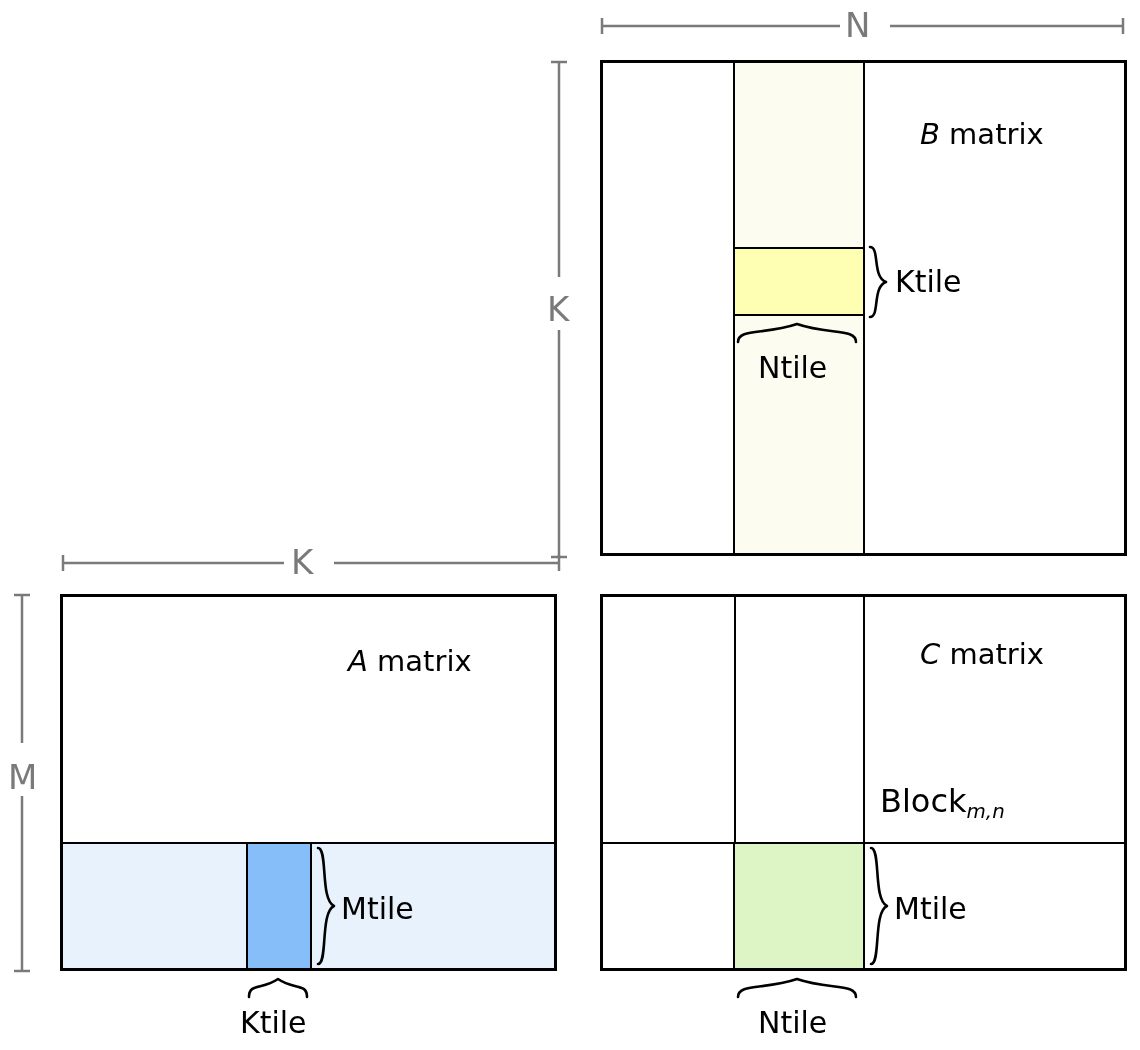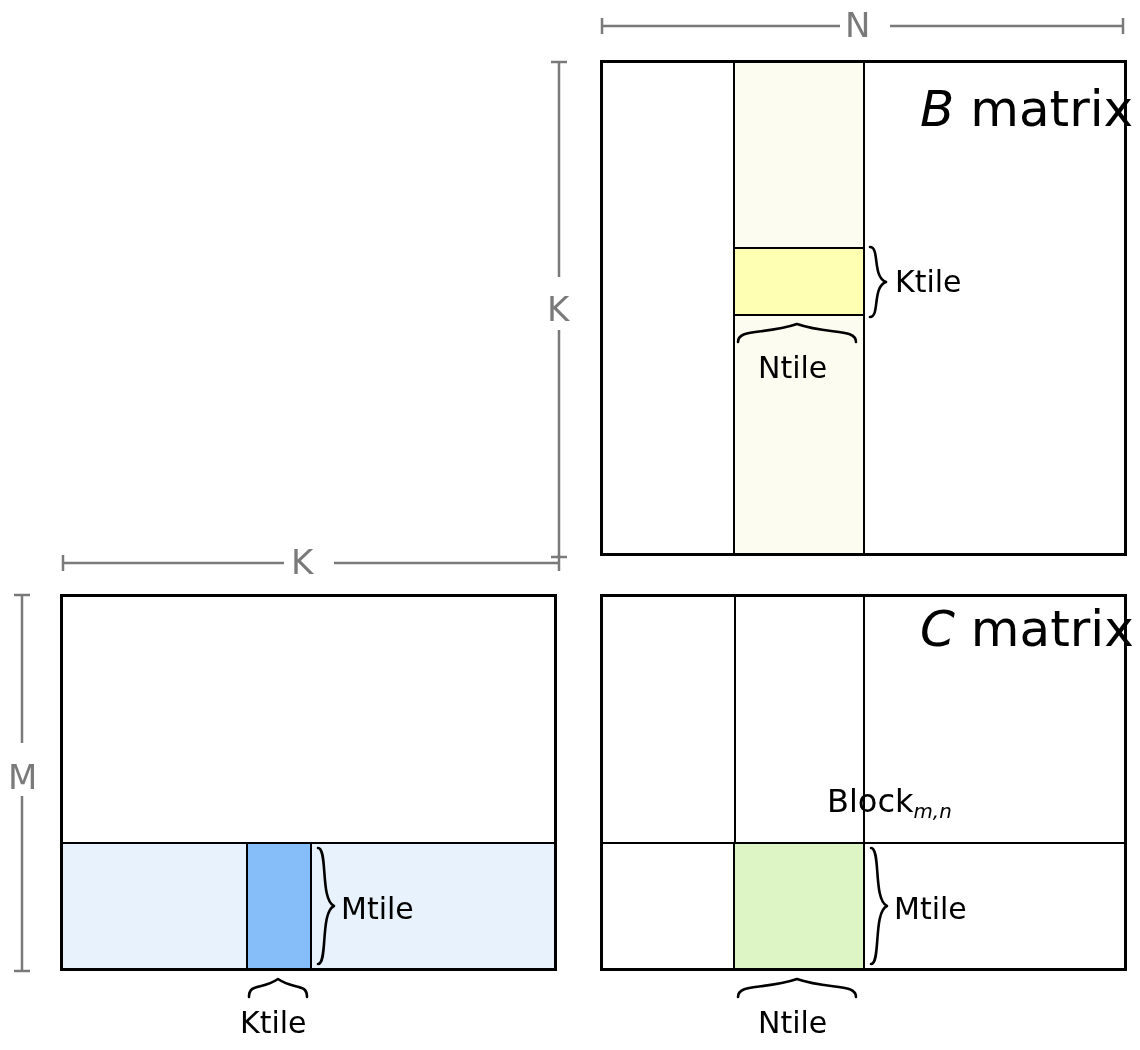--- a/index.html
+++ b/index.html
@@ -41,24 +41,25 @@
     width: 2px;
     background: #000000;
   }
   .divider-h {
     position: absolute;
     height: 2px;
     background: #000000;
   }
   .matrix-label {
     position: absolute;
-    font-size: 50px;
+    font-size: 29px;
     color: #000000;
     white-space: nowrap;
     line-height: 1;
+    margin-top: 36px;
   }
   .matrix-label .var {
     font-style: italic;
   }
   .block-label {
     position: absolute;
     font-size: 32px;
     color: #000000;
     white-space: nowrap;
     line-height: 1;
@@ -162,20 +163,23 @@
   <div class="dim-label" style="left:8px; top:760px;">M</div>
 
   <div class="matrix-box" style="left:60px; top:594px; width:497px; height:377px;"></div>
 
   <div class="strip" style="left:63px; top:844px; width:491px; height:124px; background:#e8f2fd;"></div>
 
   <div class="divider-h" style="left:62px; top:842px; width:493px;"></div>
 
   <div class="tile" style="left:246px; top:842px; width:66px; height:128px; background:#86befa;"></div>
 
+  <div class="matrix-label" style="left:348px; top:611px;">
+    <span class="var">A</span><span> matrix</span>
+  </div>
 
   <svg class="brace" style="left:314px; top:845px; width:26px; height:124px;">
     <path d="M 4 3 C 14 3, 6 55, 20 61 C 6 67, 14 119, 4 119" stroke="#000000" stroke-width="2.6" fill="none" stroke-linecap="round" stroke-linejoin="round"></path>
   </svg>
   <div class="tile-label" style="left:341px; top:894px;">Mtile</div>
 
   <svg class="brace" style="left:246px; top:975px; width:68px; height:26px;">
     <path d="M 3 22 C 3 8, 16 15, 32 4 C 48 15, 61 8, 61 22" stroke="#000000" stroke-width="2.6" fill="none" stroke-linecap="round" stroke-linejoin="round"></path>
   </svg>
   <div class="tile-label" style="left:240px; top:1008px;">Ktile</div>
@@ -186,21 +190,21 @@
   <div class="divider-v" style="left:863px; top:596px; height:373px; width:2px;"></div>
 
   <div class="divider-h" style="left:602px; top:842px; width:523px;"></div>
 
   <div class="tile" style="left:733px; top:842px; width:132px; height:128px; background:#ddf5c4;"></div>
 
   <div class="matrix-label" style="left:920px; top:604px;">
     <span class="var">C</span><span> matrix</span>
   </div>
 
-  <div class="block-label" style="left:827px; top:785px;">
+  <div class="block-label" style="left:880px; top:785px;">
     <span>Block</span><sub>m,n</sub>
   </div>
 
   <svg class="brace" style="left:867px; top:845px; width:26px; height:124px;">
     <path d="M 4 3 C 14 3, 6 55, 20 61 C 6 67, 14 119, 4 119" stroke="#000000" stroke-width="2.6" fill="none" stroke-linecap="round" stroke-linejoin="round"></path>
   </svg>
   <div class="tile-label" style="left:894px; top:894px;">Mtile</div>
 
   <svg class="brace" style="left:735px; top:975px; width:130px; height:26px;">
     <path d="M 3 22 C 3 8, 30 15, 62 4 C 94 15, 121 8, 121 22" stroke="#000000" stroke-width="2.6" fill="none" stroke-linecap="round" stroke-linejoin="round"></path>

